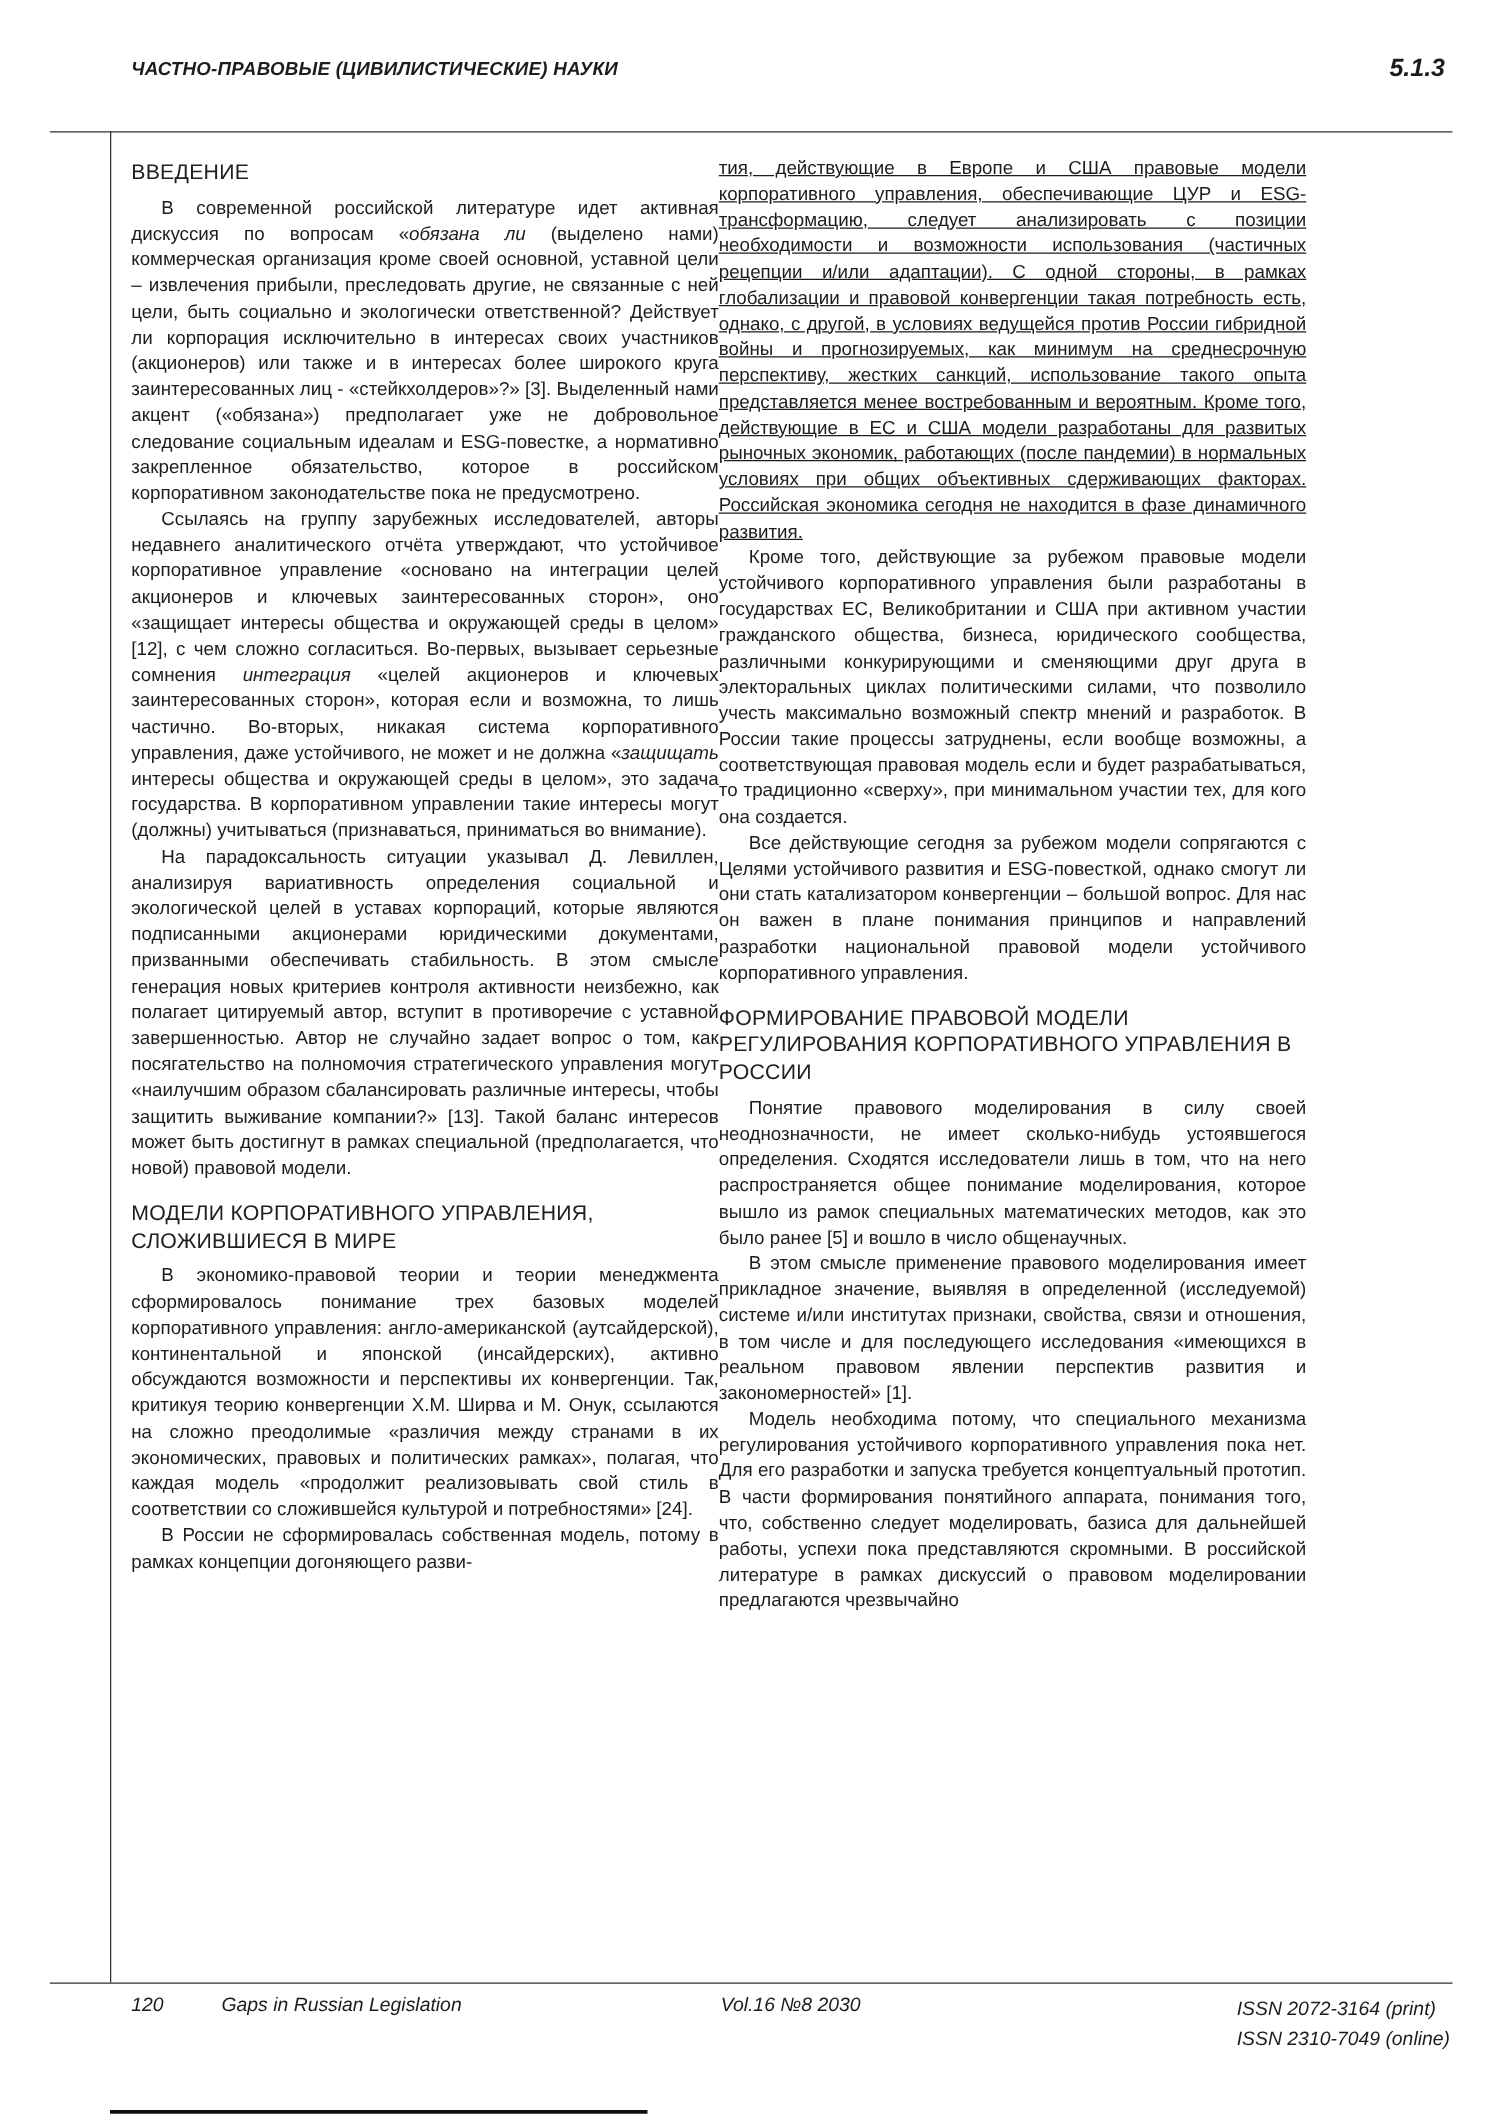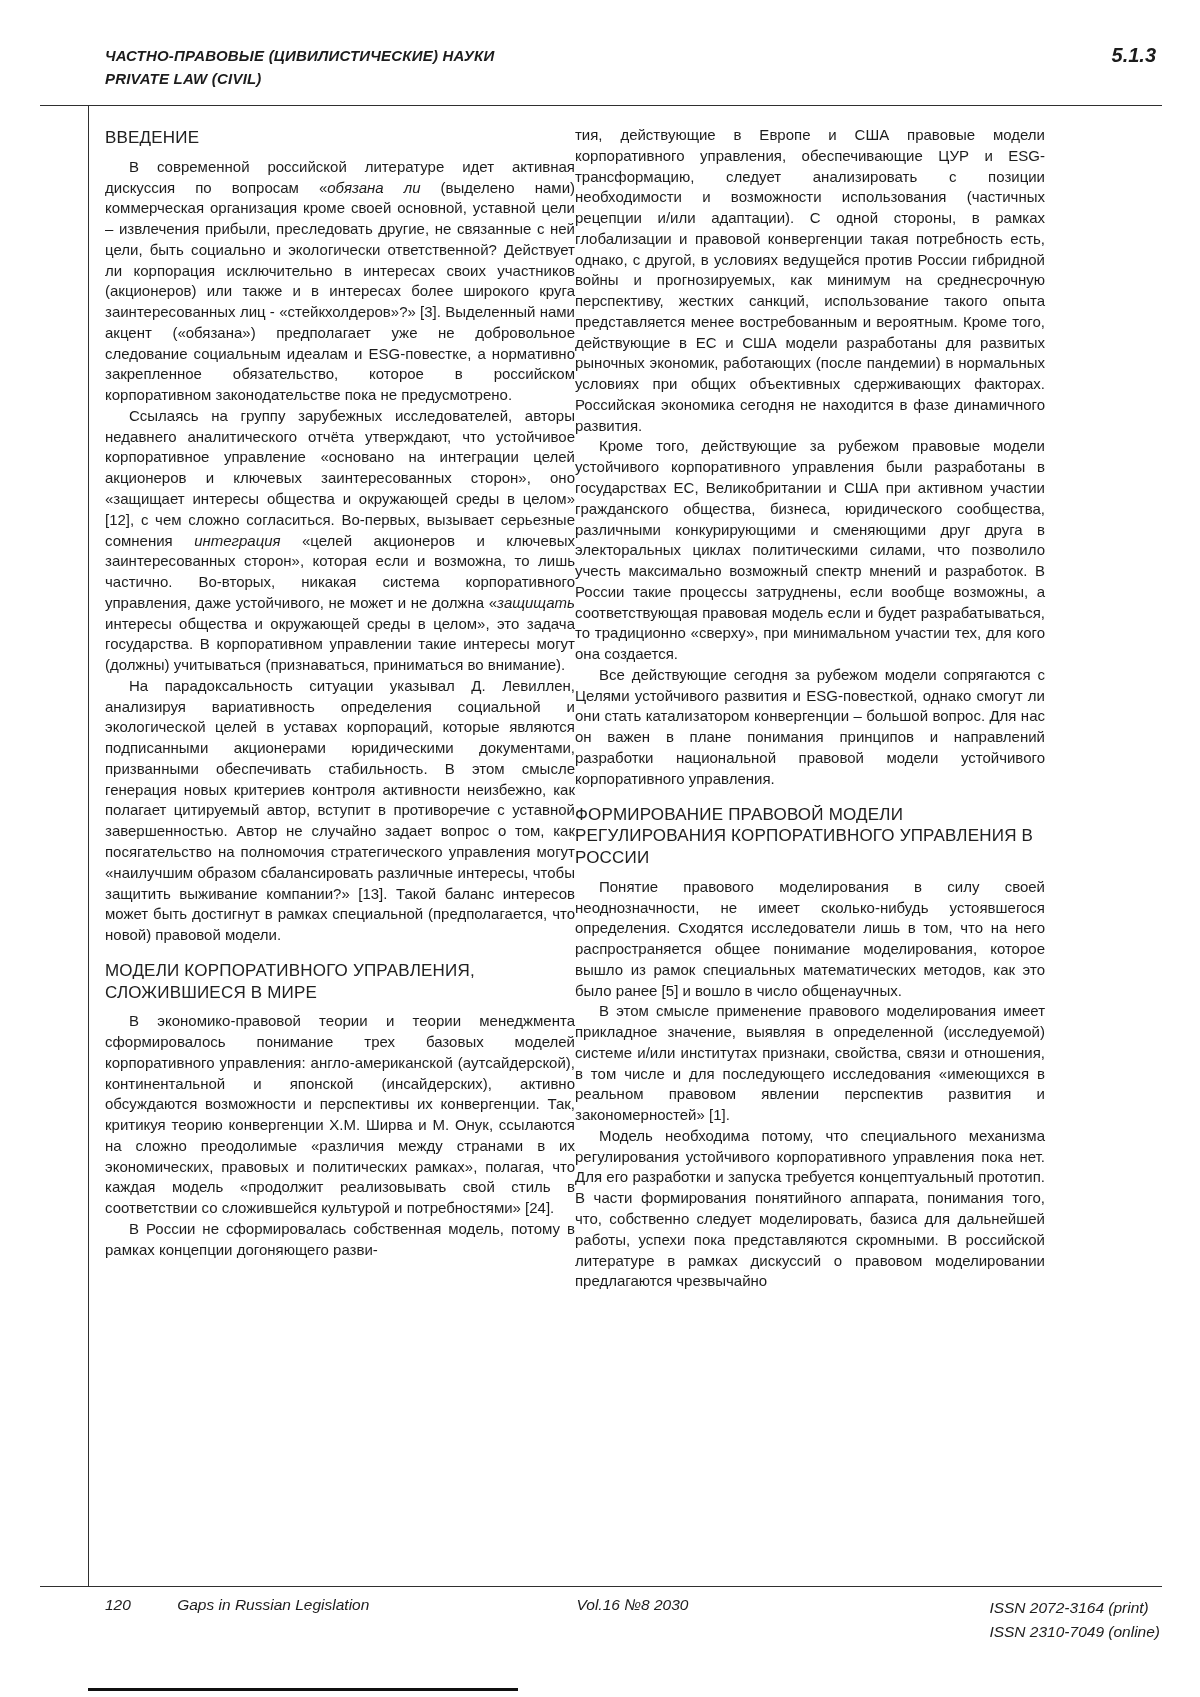--- a/index.html
+++ b/index.html
@@ -46,21 +46,21 @@
   .heading {
     font-size: 17px; font-weight: 400;
     line-height: 1.28;
     text-align: left;
     letter-spacing: 0.2px;
     margin: 14px 0 8px 0;
     color: #202020;
   }
   .heading.first { margin-top: 2px; }
   .para { margin: 0; text-indent: 24px; }
-  .para.no-indent { text-indent: 0; }
+  .para.no-indent { text-indent: 0; text-decoration: underline; }
   .para em { font-style: italic; }
 
   
   .footer {
     position: absolute; top: 1596px; left: 105px; right: 40px;
     display: grid; grid-template-columns: 1fr auto 1fr;
     align-items: start;
     font-size: 15.5px; font-style: italic;
     color: #1c1c1c;
   }
@@ -69,21 +69,20 @@
   .footer-center { justify-self: center; }
   .footer-right { justify-self: end; text-align: left; line-height: 1.55; }
 </style>
 </head>
 <body>
 
 <div class="page">
 
   <div class="running-head">
     <div>ЧАСТНО-ПРАВОВЫЕ (ЦИВИЛИСТИЧЕСКИЕ) НАУКИ</div>
-    <div>PRIVATE LAW (CIVIL)</div>
   </div>
   <div class="section-code">5.1.3</div>
 
   <div class="rule-top"></div>
   <div class="rule-left"></div>
   <div class="rule-bottom"></div>
 
   <main class="content">
 
     <div class="col">

